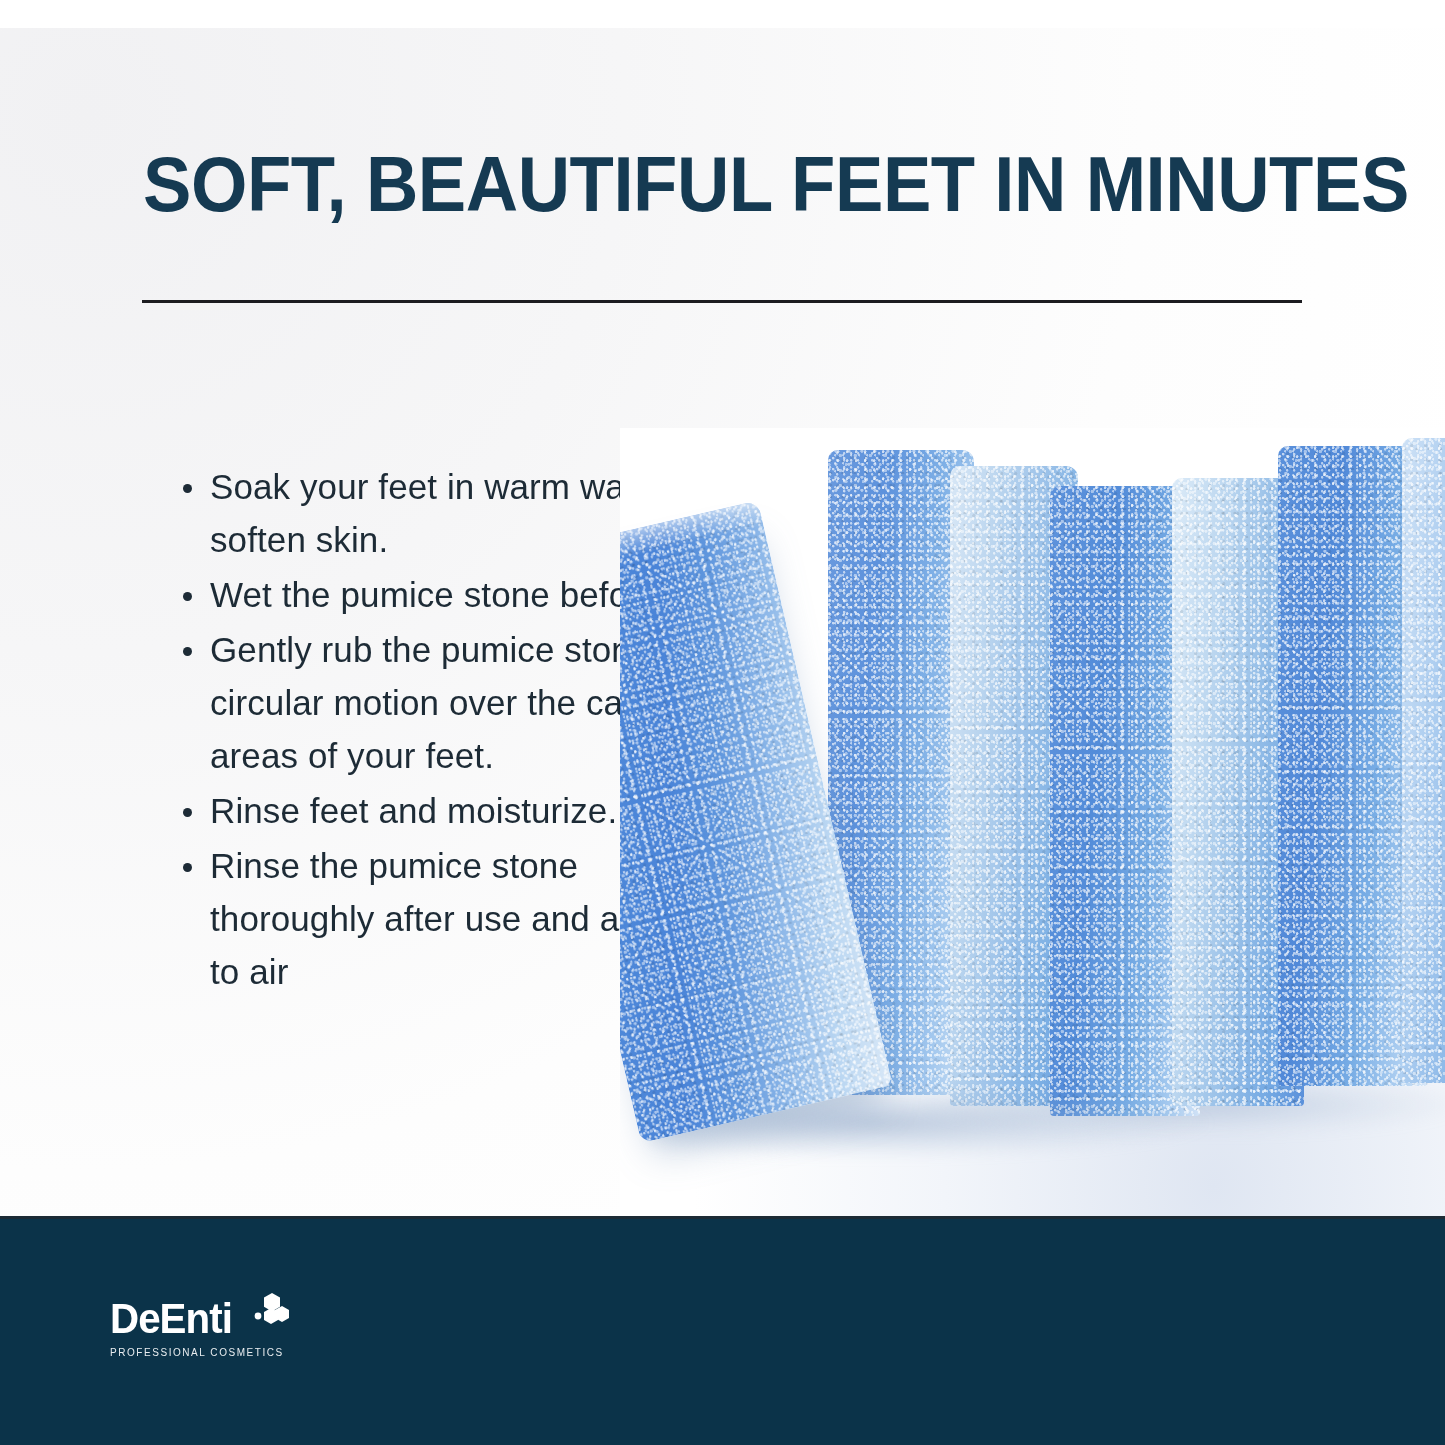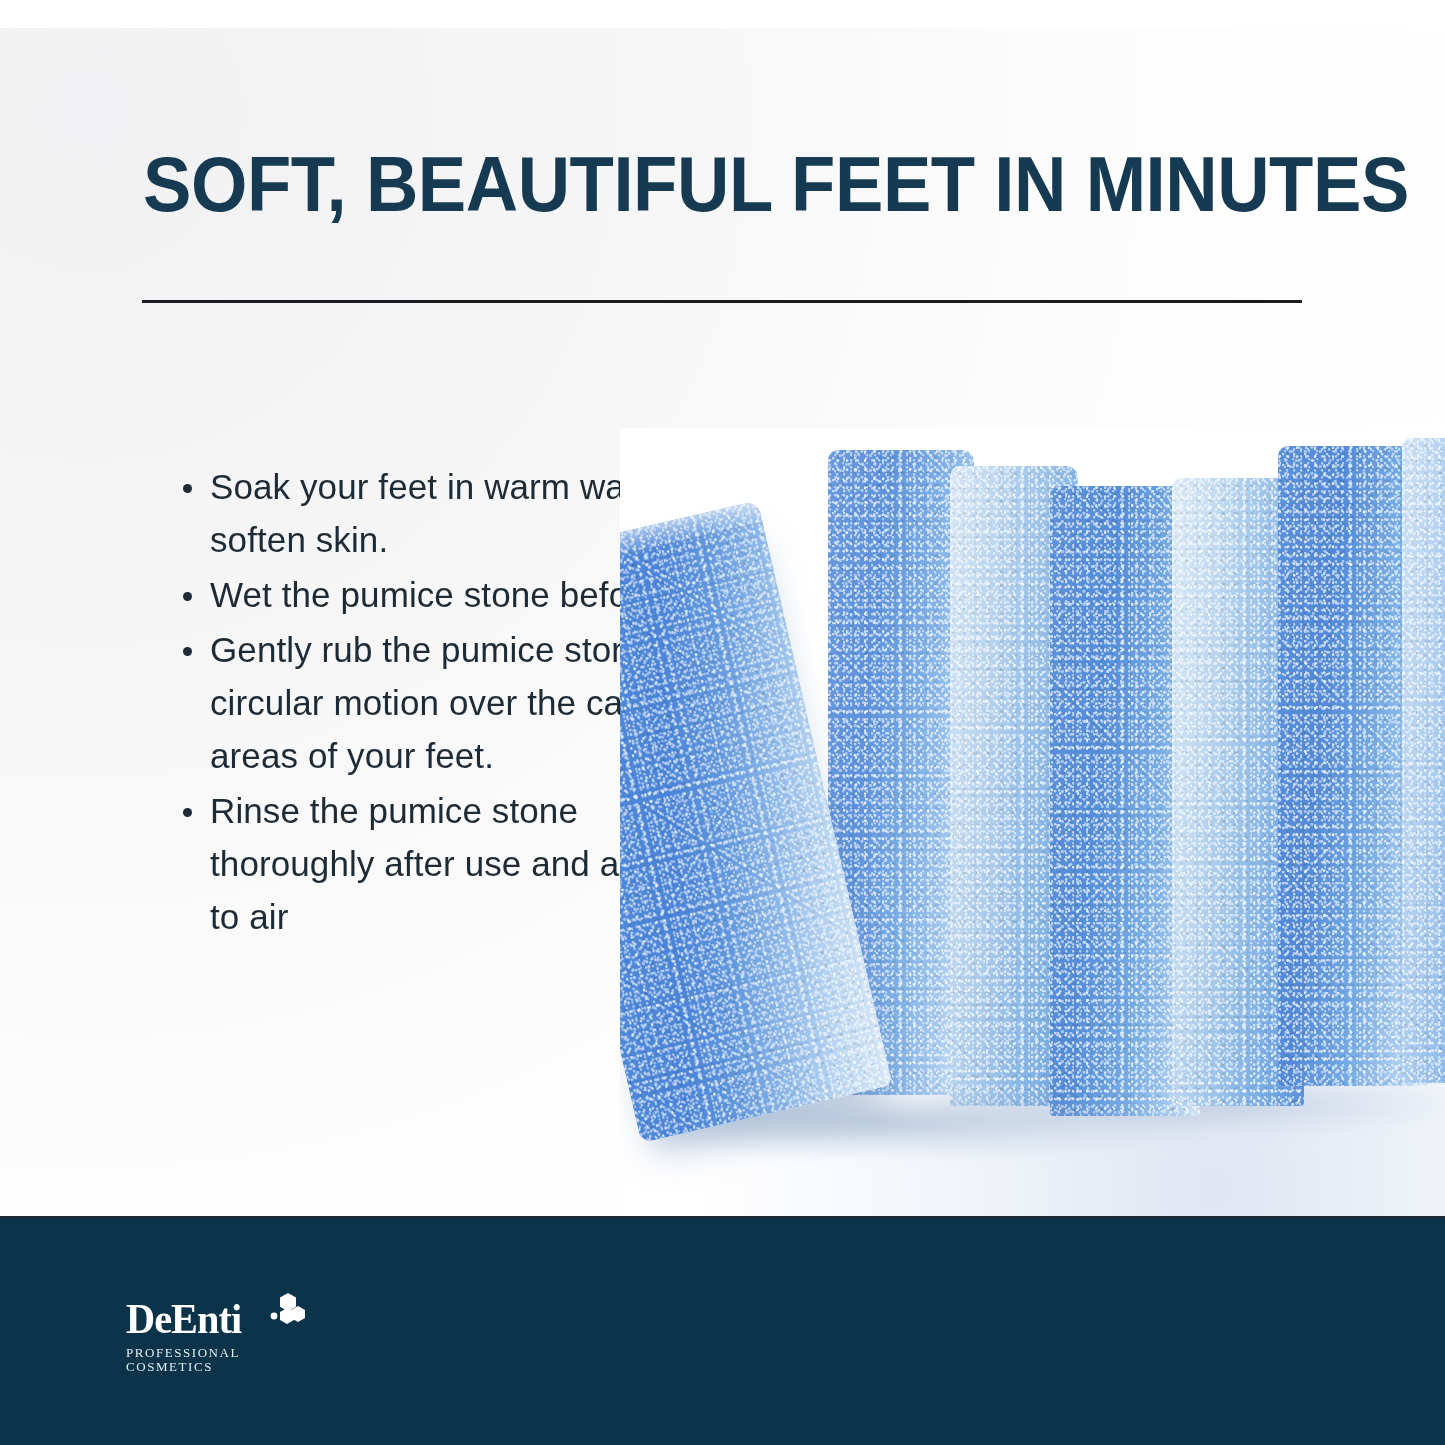--- a/index.html
+++ b/index.html
@@ -206,24 +206,23 @@
     position: absolute;
     left: 0;
     top: 1188px;
     width: 1445px;
     height: 257px;
     background: #0b3349;
     border-top: 3px solid #1c2b35;
   }
   .logo {
     position: absolute;
-    left: 126px;
+    left: 110px;
     top: 78px;
     width: 200px;
-    font-family: Liberation Serif, serif;
   }
   .logo-word {
     position: relative;
     color: #ffffff;
     font-weight: 700;
     font-size: 42px;
     line-height: 44px;
     letter-spacing: -1px;
     transform: scaleX(0.96);
     transform-origin: left center;
@@ -231,21 +230,21 @@
   .hex-cluster {
     position: absolute;
     left: 136px;
     top: -6px;
     width: 44px;
     height: 44px;
   }
   .logo-sub {
     margin-top: 5px;
     color: #e9edf0;
-    font-size: 13px;
+    font-size: 10px;
     line-height: 14px;
     letter-spacing: 1.55px;
     font-weight: 400;
   }
 </style>
 </head>
 <body>
 
 <div class="page">
 
@@ -259,20 +258,24 @@
       <span class="bullet-dot"></span>
       <span>Soak your feet in warm water to soften skin.</span>
     </li>
     <li class="bullet-item">
       <span class="bullet-dot"></span>
       <span>Wet the pumice stone before use.</span>
     </li>
     <li class="bullet-item">
       <span class="bullet-dot"></span>
       <span>Gently rub the pumice stone in a circular motion over the callused areas of your feet.</span>
+    </li>
+    <li class="bullet-item">
+      <span class="bullet-dot"></span>
+      <span>Rinse feet and moisturize.</span>
     </li>
     <li class="bullet-item">
       <span class="bullet-dot"></span>
       <span>Rinse the pumice stone thoroughly after use and allow it to air</span>
     </li>
   </ul>
 
   <div class="product-photo">
     <div class="photo-bg"></div>
 

